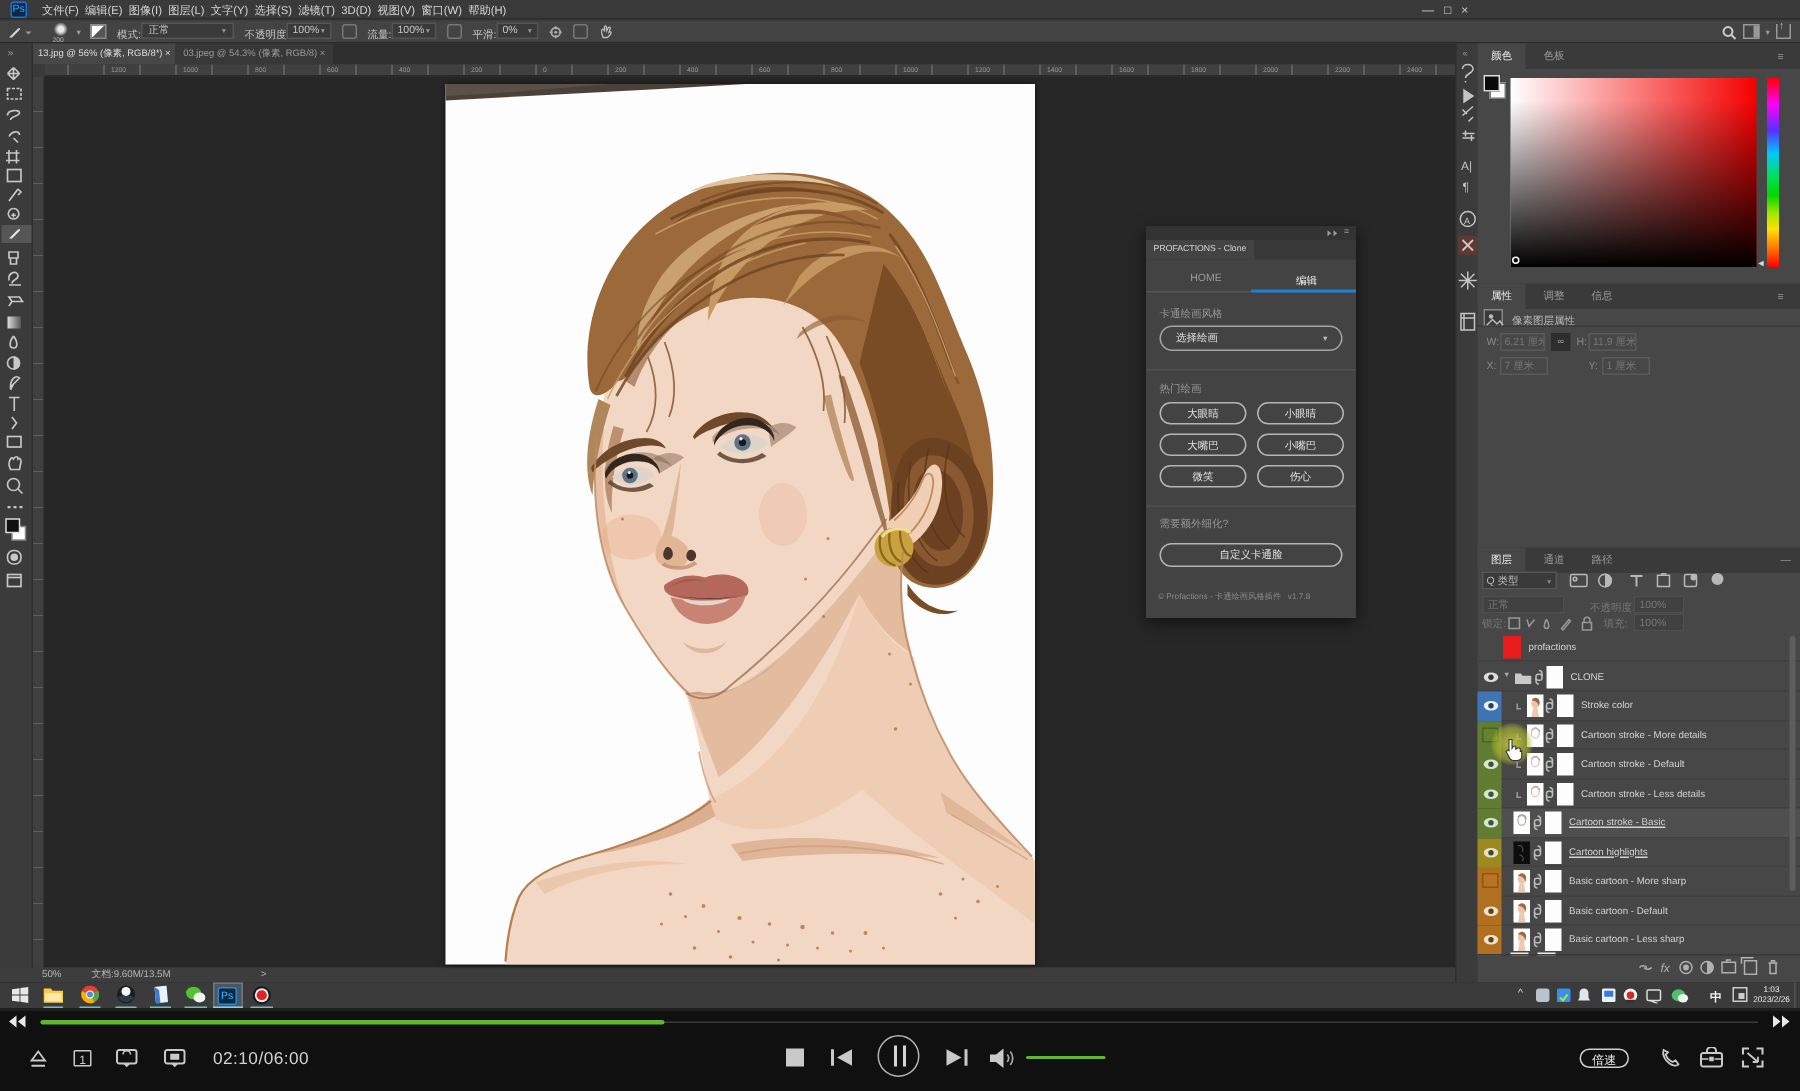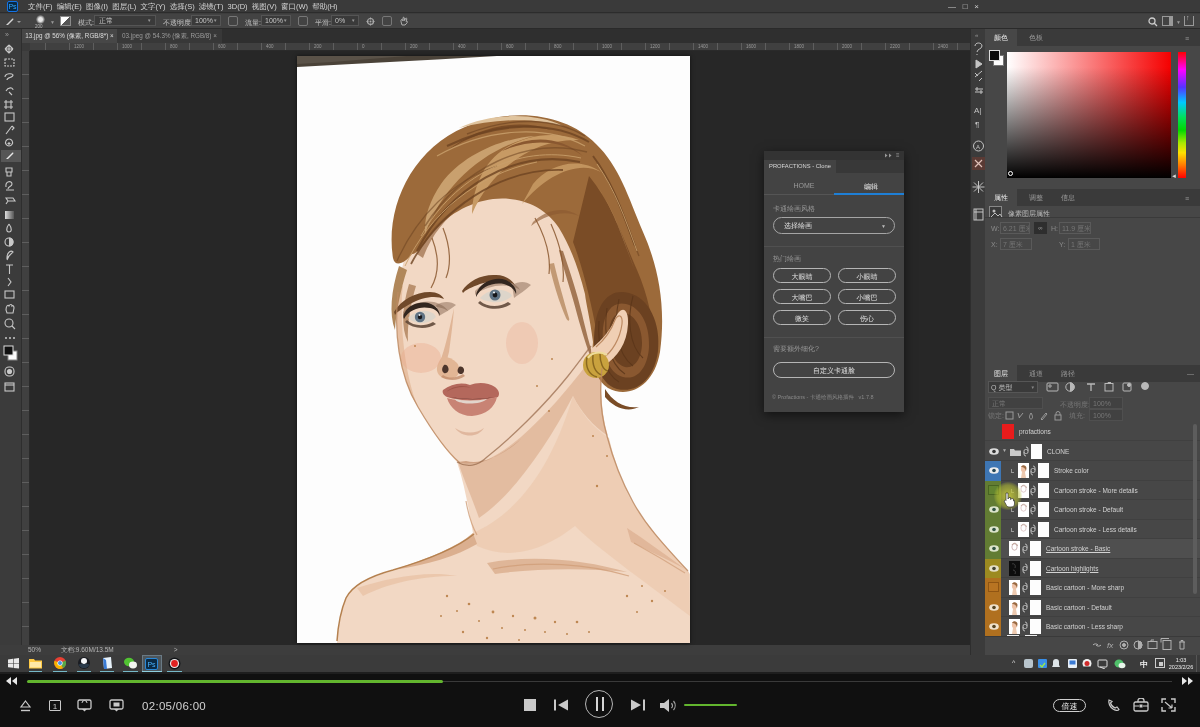--- a/index.html
+++ b/index.html
@@ -778,21 +778,21 @@
   <svg class="abs" style="left:77px;top:27px;" width="15" height="13" viewBox="0 0 15 13">
         <rect x="1" y="1" width="13" height="9" rx="1.5" fill="none" stroke="#c9c9c9" stroke-width="1.3"></rect>
         <path d="M5,10 l2.5,2.5 2.5,-2.5" fill="#c9c9c9" stroke="none"></path>
         <path d="M5,4 a2.5,2.5 0 0,1 5,0" fill="none" stroke="#c9c9c9"></path>
       </svg>
   <svg class="abs" style="left:109px;top:27px;" width="15" height="13" viewBox="0 0 15 13">
         <rect x="1" y="1" width="13" height="9" rx="1.5" fill="none" stroke="#c9c9c9" stroke-width="1.3"></rect>
         <path d="M5,10 l2.5,2.5 2.5,-2.5" fill="#c9c9c9" stroke="none"></path>
         <rect x="4.5" y="3.5" width="6" height="4" fill="#c9c9c9"></rect>
       </svg>
-  <div class="abs" style="left:142px;top:28px;color:#d2d2d2;font-size:11.5px;letter-spacing:.3px;">02:05/06:00</div>
+  <div class="abs" style="left:142px;top:28px;color:#d2d2d2;font-size:11.5px;letter-spacing:.3px;">02:10/06:00</div>
 
   <div class="abs" style="left:524px;top:27px;width:12px;height:12px;background:#c9c9c9;"></div>
   <svg class="abs" style="left:552px;top:26px;" width="18" height="14" viewBox="0 0 18 14">
         <path d="M3,1.5 l0,11" stroke="#c9c9c9" stroke-width="2"></path>
         <path d="M16,1.5 L6,7 L16,12.5 Z" fill="#c9c9c9"></path>
       </svg>
   <div class="abs" style="left:585px;top:18px;width:28px;height:28px;border:1.6px solid #b5b5b5;border-radius:50%;"></div>
   <div class="abs" style="left:595.5px;top:25px;width:2.6px;height:14px;background:#d5d5d5;"></div>
   <div class="abs" style="left:601.5px;top:25px;width:2.6px;height:14px;background:#d5d5d5;"></div>
   <svg class="abs" style="left:629px;top:26px;" width="18" height="14" viewBox="0 0 18 14">

